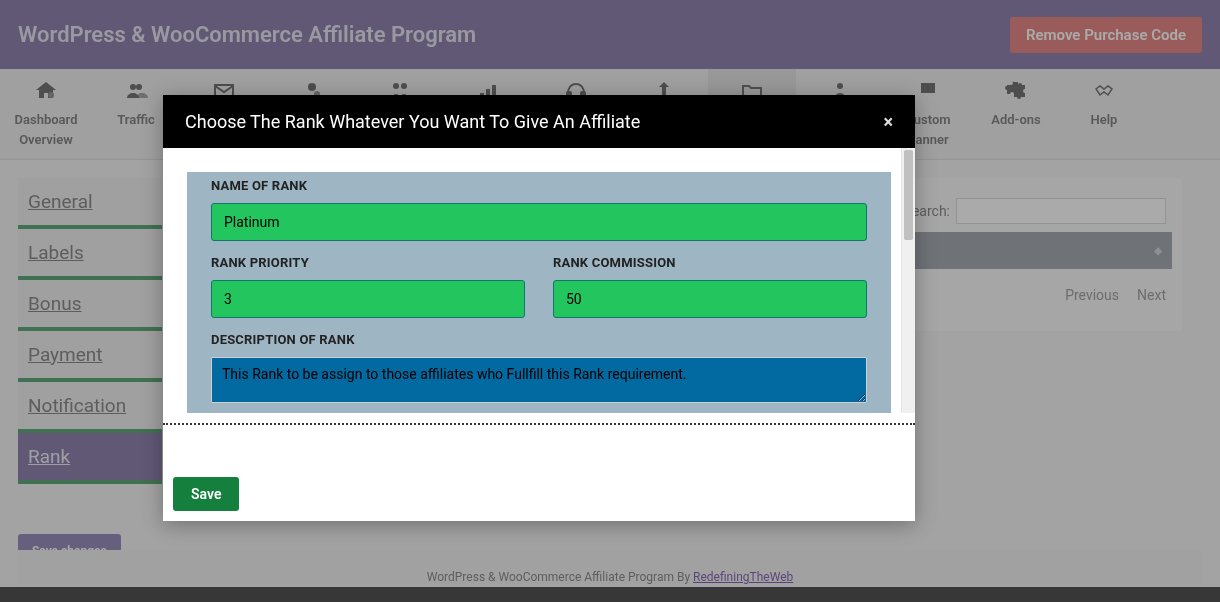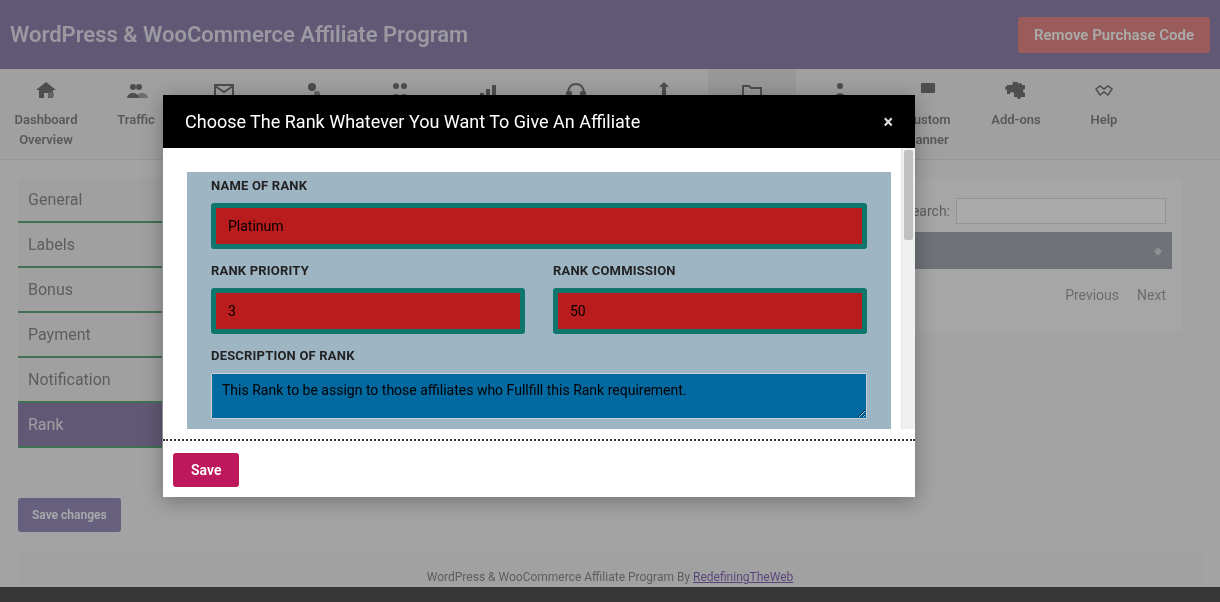--- a/index.html
+++ b/index.html
@@ -1,32 +1,32 @@
 <!DOCTYPE html>
 <html><head>
   <meta charset="utf-8">
   <style>
     * { margin: 0; padding: 0; box-sizing: border-box; font-family: -apple-system, BlinkMacSystemFont, "Segoe UI", Roboto, sans-serif; }
     body { width: 1220px; height: 602px; background: #f0f0f0; position: relative; overflow: hidden; }
 
-    .header { background: #5e4a8a; height: 69px; display: flex; align-items: center; justify-content: space-between; padding: 0 10px; }
+    .header { background: #5e4a8a; height: 69px; display: flex; align-items: center; justify-content: space-between; padding: 0 18px; }
     .header-title { color: #dcd8e8; font-size: 22px; font-weight: 600; }
     .remove-btn { background: #d9534f; color: #fff; border: none; padding: 9px 16px; border-radius: 3px; font-weight: 600; font-size: 15px; cursor: pointer; }
 
     .nav-bar { display: flex; background: #e9e8ec; border-bottom: 1px solid #d0d0d0; }
     .nav-item { flex: 0 0 auto; text-align: center; padding: 10px 0; min-width: 88px; cursor: pointer; color: #4a4a4a; }
     .nav-item.dashboard { min-width: 92px; }
     .nav-item.active { background: #d8d8d8; }
     .nav-icon { display: block; margin: 0 auto 6px; height: 24px; }
     .nav-icon svg { width: 28px; height: 24px; }
     .nav-label { font-size: 13px; font-weight: 600; line-height: 1.3; text-align: center; }
 
     .content { padding: 18px; display: flex; gap: 0; }
     .sidebar { width: 144px; }
-    .sidebar-item { background: #e9e8ec; padding: 12px 10px; font-size: 16px; border-bottom: 2px solid #15803d; cursor: pointer; color: #555; }
+    .sidebar-item { background: #e9e8ec; padding: 12px 10px; font-size: 19px; border-bottom: 4px solid #15803d; cursor: pointer; color: #555; text-decoration: underline; }
     .sidebar-item.active { background: #5e4a8a; color: #e5e5ef; }
     .save-changes-btn { margin-top: 50px; background: #6b5a9e; color: #fff; border: none; padding: 10px 14px; border-radius: 3px; font-weight: 600; font-size: 12px; cursor: pointer; }
 
     .main-panel { flex: 1; padding: 0 20px; }
     .table-wrapper { background: #f5f5f5; padding: 10px; border-radius: 2px; }
     .table-controls { display: flex; justify-content: flex-end; padding: 10px 6px 8px; font-size: 14px; color: #555; align-items: center;}
     .table-controls input { border: 1px solid #ccc; padding: 4px 6px; margin-left: 6px; width: 210px; height: 26px; }
     table.data-table { width: 100%; border-collapse: collapse; }
     table.data-table th { background: #7c8690; color: #fff; padding: 11px 10px; font-size: 13px; font-weight: 600; text-align: left; position: relative; }
     table.data-table th .sort { position: absolute; right: 10px; top: 50%; transform: translateY(-50%); color: #c0c5ca; font-size: 10px; }
@@ -45,25 +45,25 @@
     .modal-header-title { font-size: 18px; font-weight: 400; }
     .modal-close { font-size: 18px; cursor: pointer; color: #ddd; font-weight: bold; }
     .modal-body-wrapper { position: relative; }
     .modal-body { padding: 24px 24px 0; overflow-y: auto; }
     .modal-scroll-track { position: absolute; right: 0; top: 0; bottom: 0; width: 14px; background: #f0f0f0; border-left: 1px solid #e5e5e5; z-index: 22;}
     .modal-scroll-thumb { position: absolute; left: 2px; right: 2px; top: 2px; height: 90px; background: #c0c0c0; border-radius: 2px;}
     .form-card { background: #9eb5c4; padding: 6px 24px; }
     .form-row { display: flex; gap: 28px; margin-bottom: 14px; }
     .form-col { flex: 1; }
     .form-label { font-size: 13px; font-weight: 700; color: #222; margin-bottom: 10px; letter-spacing: 0.2px; }
-    .form-input { width: 100%; padding: 10px 12px; border: 5px solid #0f766e; border-radius: 3px; font-size: 14px; background: #b91c1c; }
+    .form-input { width: 100%; padding: 10px 12px; border: 1px solid #0f766e; border-radius: 3px; font-size: 14px; background: #22c55e; }
     .form-textarea { width: 100%; padding: 8px 10px; border: 1px solid #d0d0d0; border-radius: 1px; font-size: 14px; resize: both; height: 46px; background: #0369a1; font-family: inherit; }
     .modal-footer-divider { border-top: 2px dotted #333; margin: 10px 0 0; }
     .modal-footer { padding: 12px 10px 10px; }
-    .save-btn { background: #be185d; color: #fff; border: none; padding: 9px 18px; border-radius: 3px; font-weight: 600; font-size: 14px; cursor: pointer; }
+    .save-btn { background: #15803d; color: #fff; border: none; padding: 9px 18px; border-radius: 3px; font-weight: 600; font-size: 14px; cursor: pointer; margin-top: 40px; }
   </style>
 </head>
 <body>
 
 <div class="header">
   <div class="header-title">WordPress &amp; WooCommerce Affiliate Program</div>
   <button class="remove-btn">Remove Purchase Code</button>
 </div>
 
 <div class="nav-bar">

